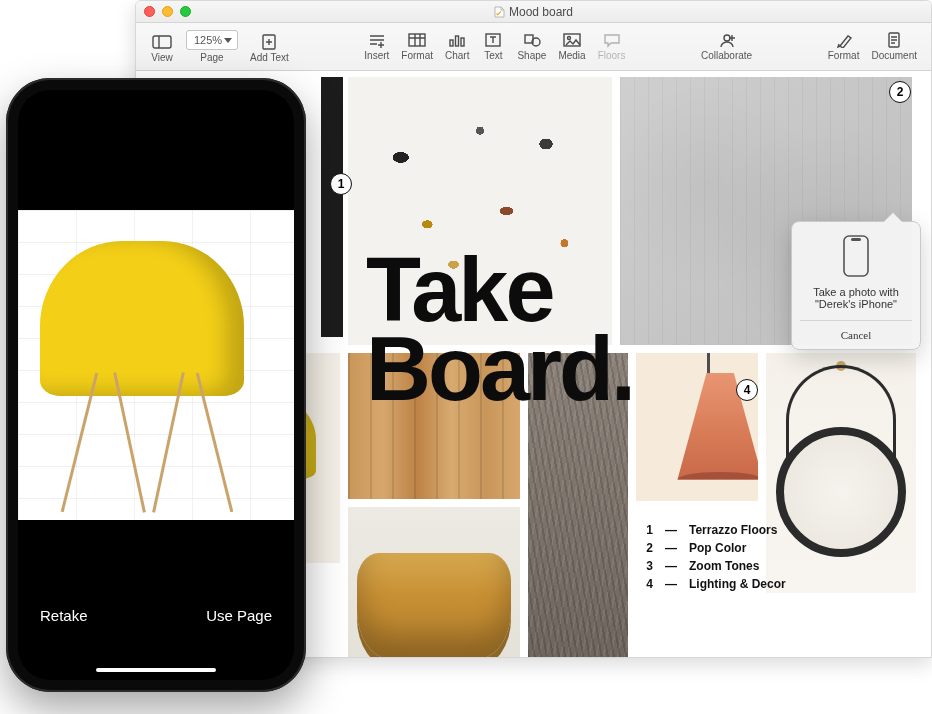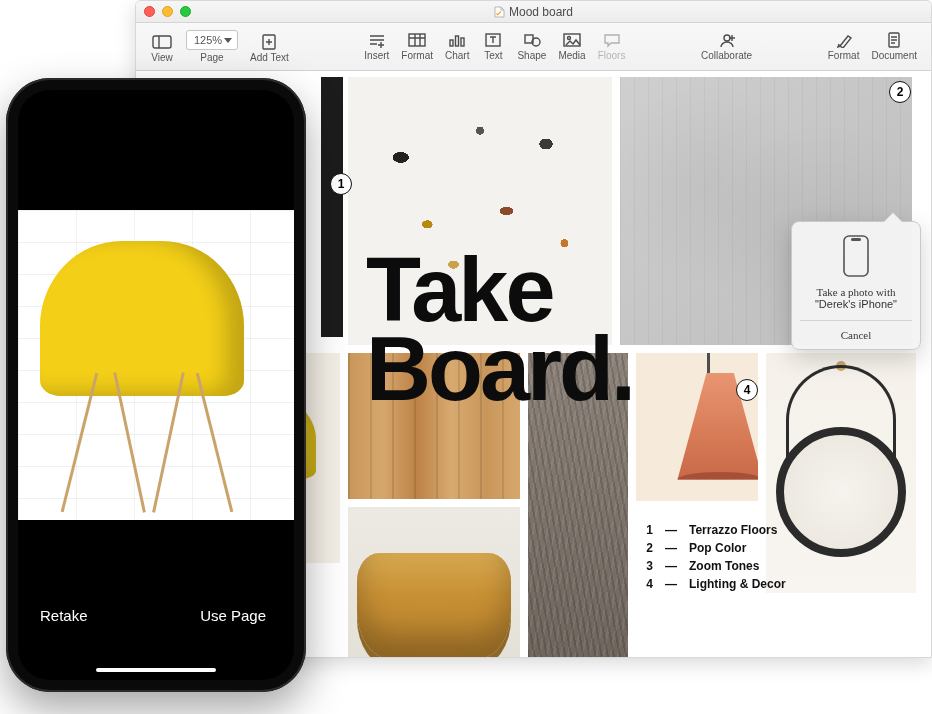--- a/index.html
+++ b/index.html
@@ -227,21 +227,21 @@
       linear-gradient(90deg,rgba(0,0,0,.05) 1px,transparent 1px);
     background-size:100% 32px, 58px 100%;
   }
   .yc-seat{
     position:absolute; left:8%; top:10%; width:74%; height:50%;
     background:#f3cf18; border-radius:40% 40% 10% 10%/55% 55% 10% 10%;
     box-shadow:inset -18px -4px 20px rgba(0,0,0,.2);
   }
   .yc-legs{position:absolute;left:12%;bottom:2%;width:70%;height:46%;}
   .photo-bar{
-    position:absolute; bottom:0; left:0; right:6px; height:100px;
+    position:absolute; bottom:0; left:0; right:0; height:100px;
     display:flex; justify-content:space-between; align-items:center;
     padding:0 22px 30px; color:#fff; font-size:15px;
   }
   .home-ind{
     position:absolute; bottom:8px; left:50%; transform:translateX(-50%);
     width:120px; height:4px; border-radius:3px; background:#fff;
   }
 </style>
 </head>
 <body>
@@ -444,21 +444,21 @@
         <span class="legend-dash">—</span>
         <span>Lighting &amp; Decor</span>
       </div>
     </div>
 
     <div class="popover">
       <svg width="28" height="44" viewBox="0 0 28 44">
         <rect x="2" y="2" width="24" height="40" rx="5" fill="none" stroke="#555" stroke-width="1.6"></rect>
         <rect x="9" y="4" width="10" height="3" rx="1.5" fill="#555"></rect>
       </svg>
-      <div style="margin-top:6px;font-family:Liberation Serif, serif;">Take a photo with</div>
+      <div style="margin-top:6px;">Take a photo with</div>
       <div>"Derek's iPhone"</div>
       <div class="pop-cancel">Cancel</div>
     </div>
 
   </div>
 </div>
 
 <div class="iphone">
   <div class="screen">
     <div class="notch"></div>

